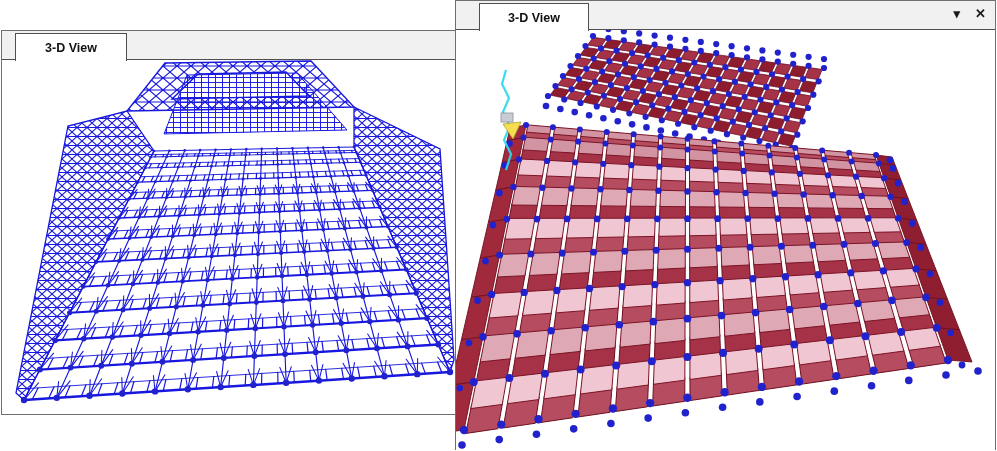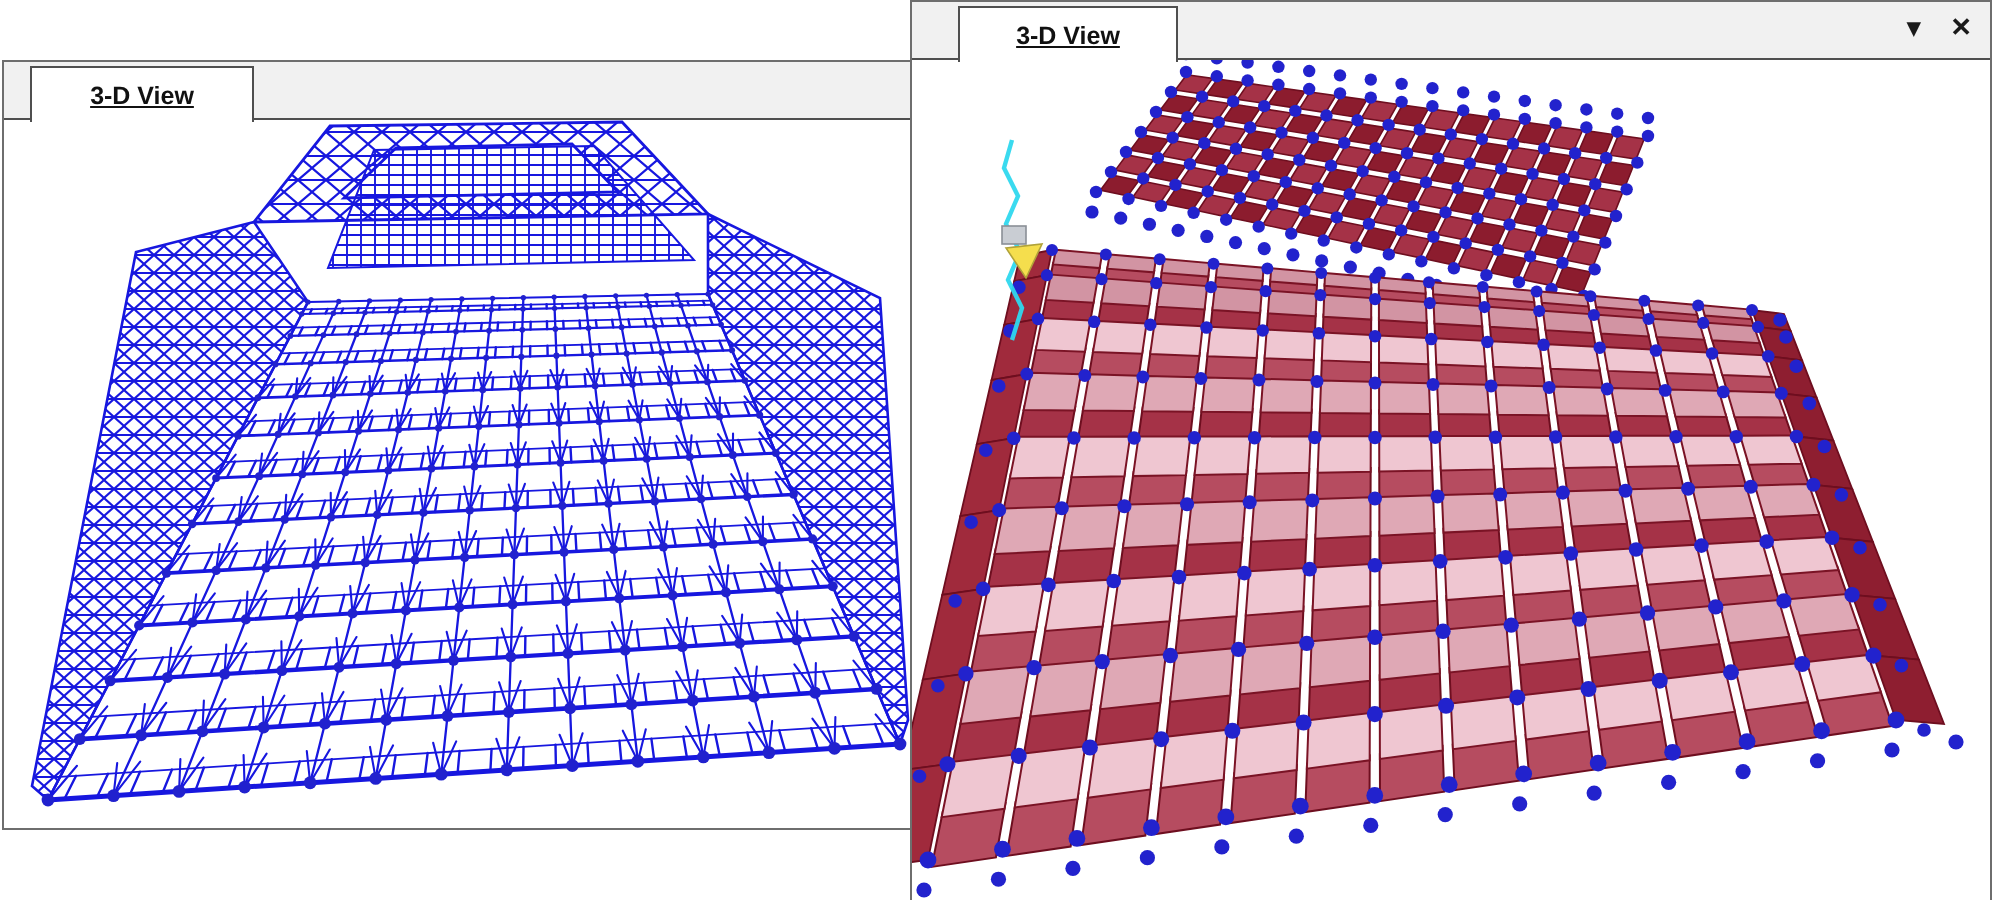--- a/index.html
+++ b/index.html
@@ -2,21 +2,21 @@
 <html><head>
 <meta charset="utf-8">
 <style>
   html,body{margin:0;padding:0;background:#ffffff;font-family:"Liberation Sans",sans-serif;}
   #stage{position:relative;width:997px;height:451px;background:#ffffff;overflow:hidden;}
   .win{position:absolute;background:#ffffff;border:1px solid #6e6e6e;box-sizing:border-box;}
   #left-win{left:1px;top:30px;width:455px;height:385px;z-index:1;}
   #right-win{left:455px;top:0px;width:541px;height:450px;z-index:2;}
   .tabbar{position:relative;height:29px;background:#f1f1f1;border-bottom:1px solid #4f4f4f;box-sizing:border-box;}
   .tab{position:absolute;top:2px;height:28px;background:#ffffff;border:1px solid #4f4f4f;border-bottom:none;box-sizing:border-box;
-       display:flex;align-items:center;justify-content:center;font-size:12.5px;font-weight:700;color:#111;z-index:3;text-decoration:underline;}
+       display:flex;align-items:center;justify-content:center;font-size:12.5px;font-weight:700;color:#111;z-index:3;}
   #left-win .tab{left:13px;width:112px;}
   #right-win .tab{left:23px;width:110px;}
   .win-controls{position:absolute;right:9px;top:3px;display:flex;align-items:center;gap:15px;z-index:4;}
   .win-controls span{font-size:13px;font-weight:700;color:#1a1a1a;line-height:20px;cursor:default;}
   .content{position:relative;background:#ffffff;overflow:hidden;}
   #left-content{width:453px;height:354px;}
   #right-content{width:539px;height:420px;}
   svg{display:block;}
 </style>
 </head>

